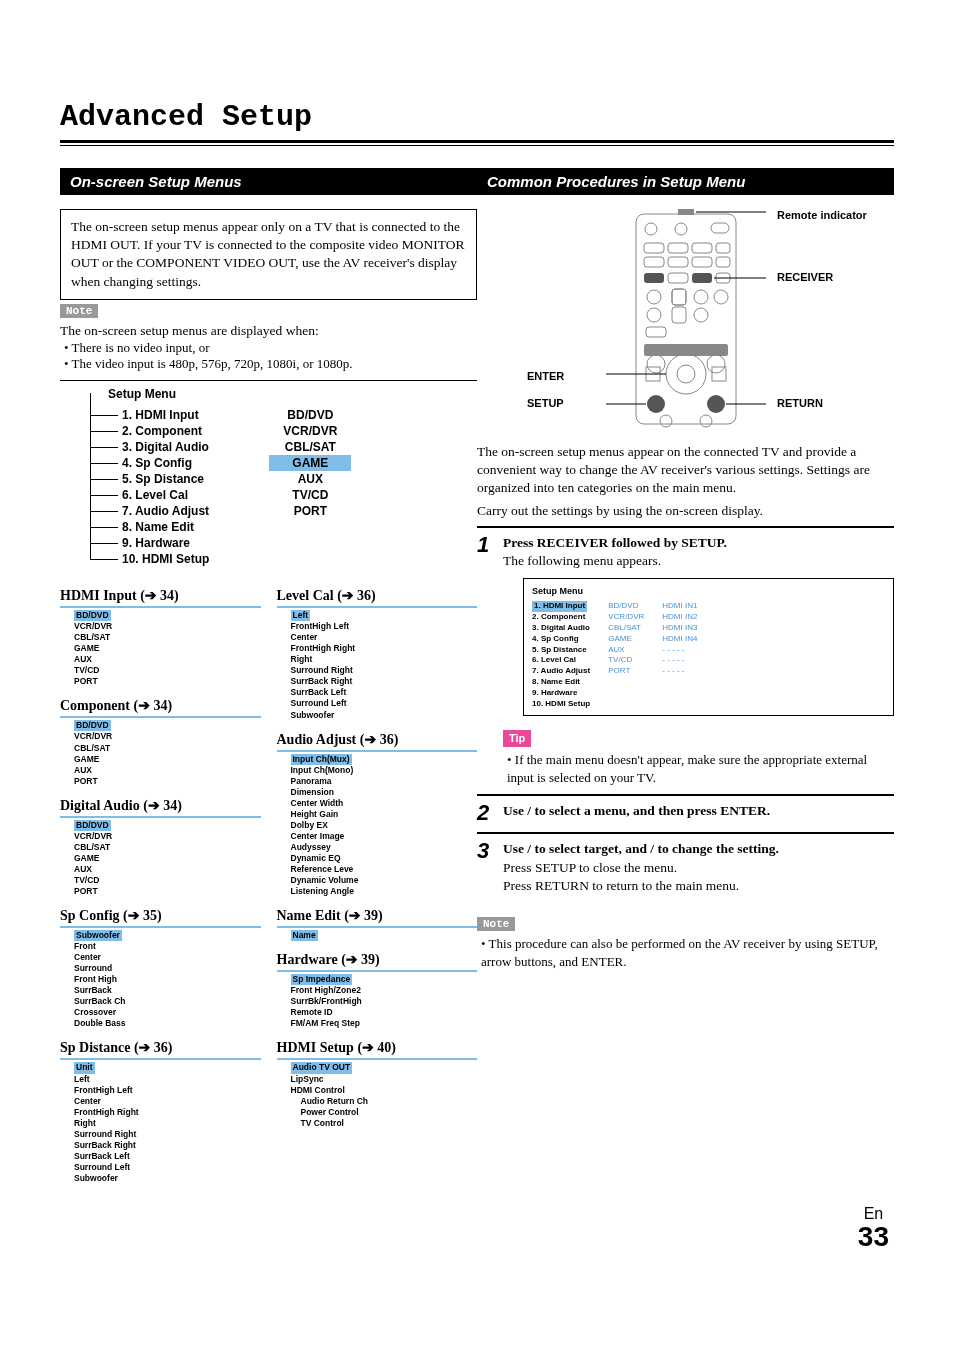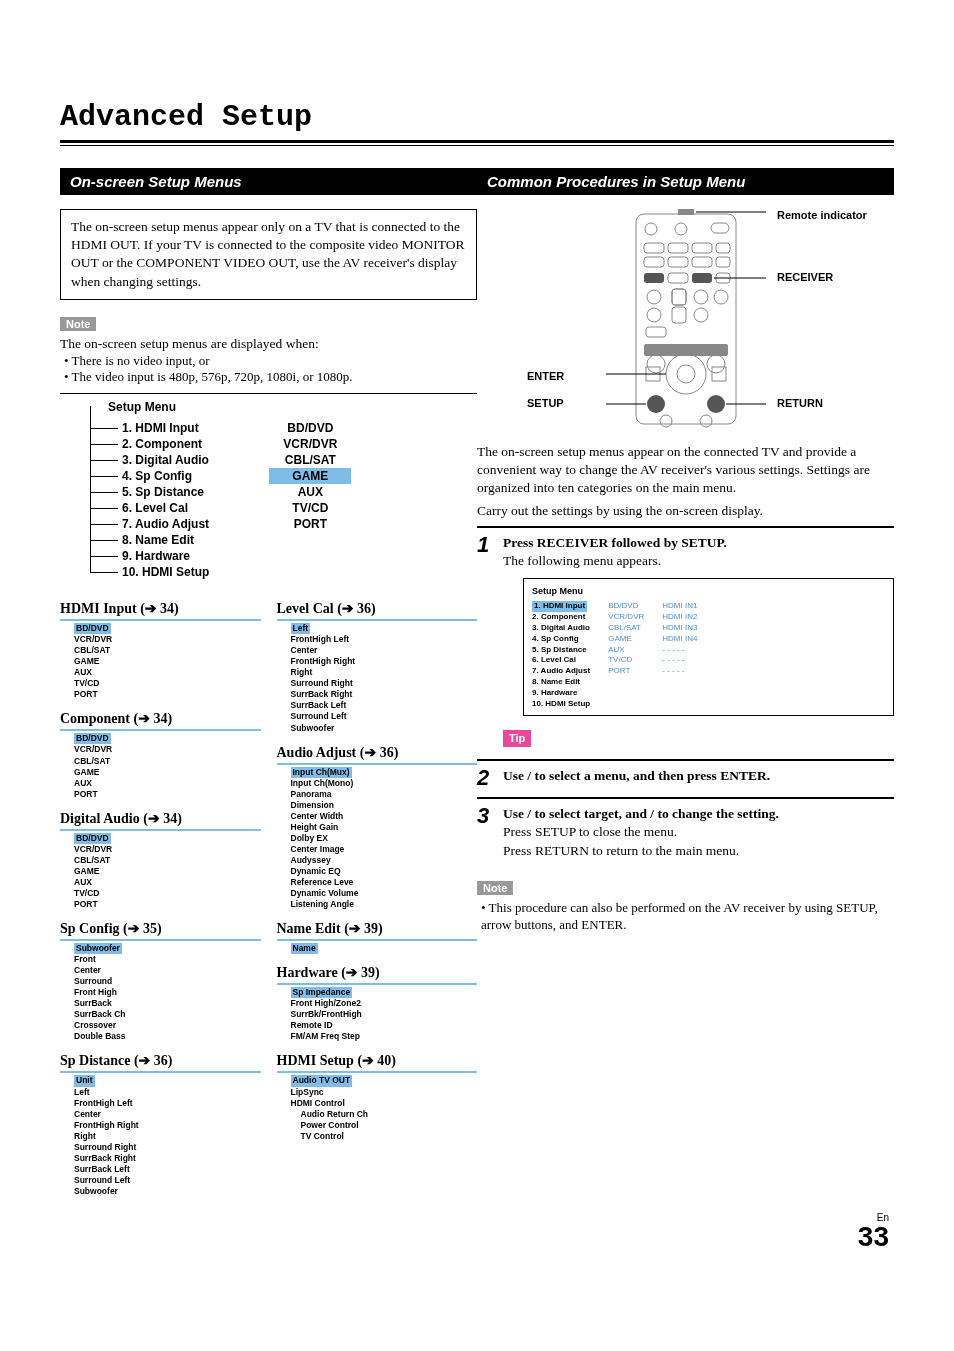--- a/index.html
+++ b/index.html
@@ -36,27 +36,26 @@
     font-weight: 700;
     font-size: 15px;
     padding: 5px 10px;
     margin-bottom: 14px;
   }
   .intro-box {
     border: 1px solid #000;
     padding: 8px 10px;
     font-size: 13.5px;
     line-height: 1.35;
-    margin-bottom: 14px;
   }
   .note-label {
     display: inline-block;
     background: #999;
     color: #fff;
-    font-family: Liberation Sans, sans-serif;
+    font-family: Liberation Mono, monospace;
     font-weight: 700;
     font-size: 11px;
     padding: 1px 6px;
     margin-bottom: 4px;
   }
   .tip-label {
     display: inline-block;
     background: #ec4899;
     color: #fff;
     font-family: Arial, Helvetica, sans-serif;
@@ -180,21 +179,21 @@
   .onscreen-cols .c1 li.hl { background: #7fbde8; display:inline-block; padding: 0 2px;}
   .onscreen-cols .c2 { color: #4a90d9; }
   .onscreen-cols .c3 { color: #4a90d9; }
   .pagenum {
     position: absolute;
     right: 65px;
     bottom: 100px;
     text-align: right;
     font-family: Arial, Helvetica, sans-serif;
   }
-  .pagenum .lang { font-size: 10px; display: block; }
+  .pagenum .lang { font-size: 16px; display: block; text-align: center; }
   .pagenum .num { font-size: 28px; font-weight: 700; line-height: 1; }
 </style>
 </head>
 <body>
 
 <div class="page">
 
   <h1 class="main-title">Advanced Setup</h1>
   <div class="title-rule-thick"></div>
   <div class="title-rule-thin"></div>
@@ -357,20 +356,21 @@
                     <li>HDMI IN2</li>
                     <li>HDMI IN3</li>
                     <li>HDMI IN4</li>
                     <li>- - - - -</li>
                     <li>- - - - -</li>
                     <li>- - - - -</li>
                   </ul>
               </div>
             </div>
             <div class="tip-label">Tip</div>
+            <div class="bullet">If the main menu doesn't appear, make sure the appropriate external input is selected on your TV.</div>
           </div>
         </div>
         <div class="step">
           <div class="step-num">2</div>
           <div class="step-body"><b>Use  /    to select a menu, and then press    ENTER.</b></div>
         </div>
         <div class="step">
           <div class="step-num">3</div>
           <div class="step-body">
             <b>Use  /    to select target, and    /        to change the setting.</b><br>

